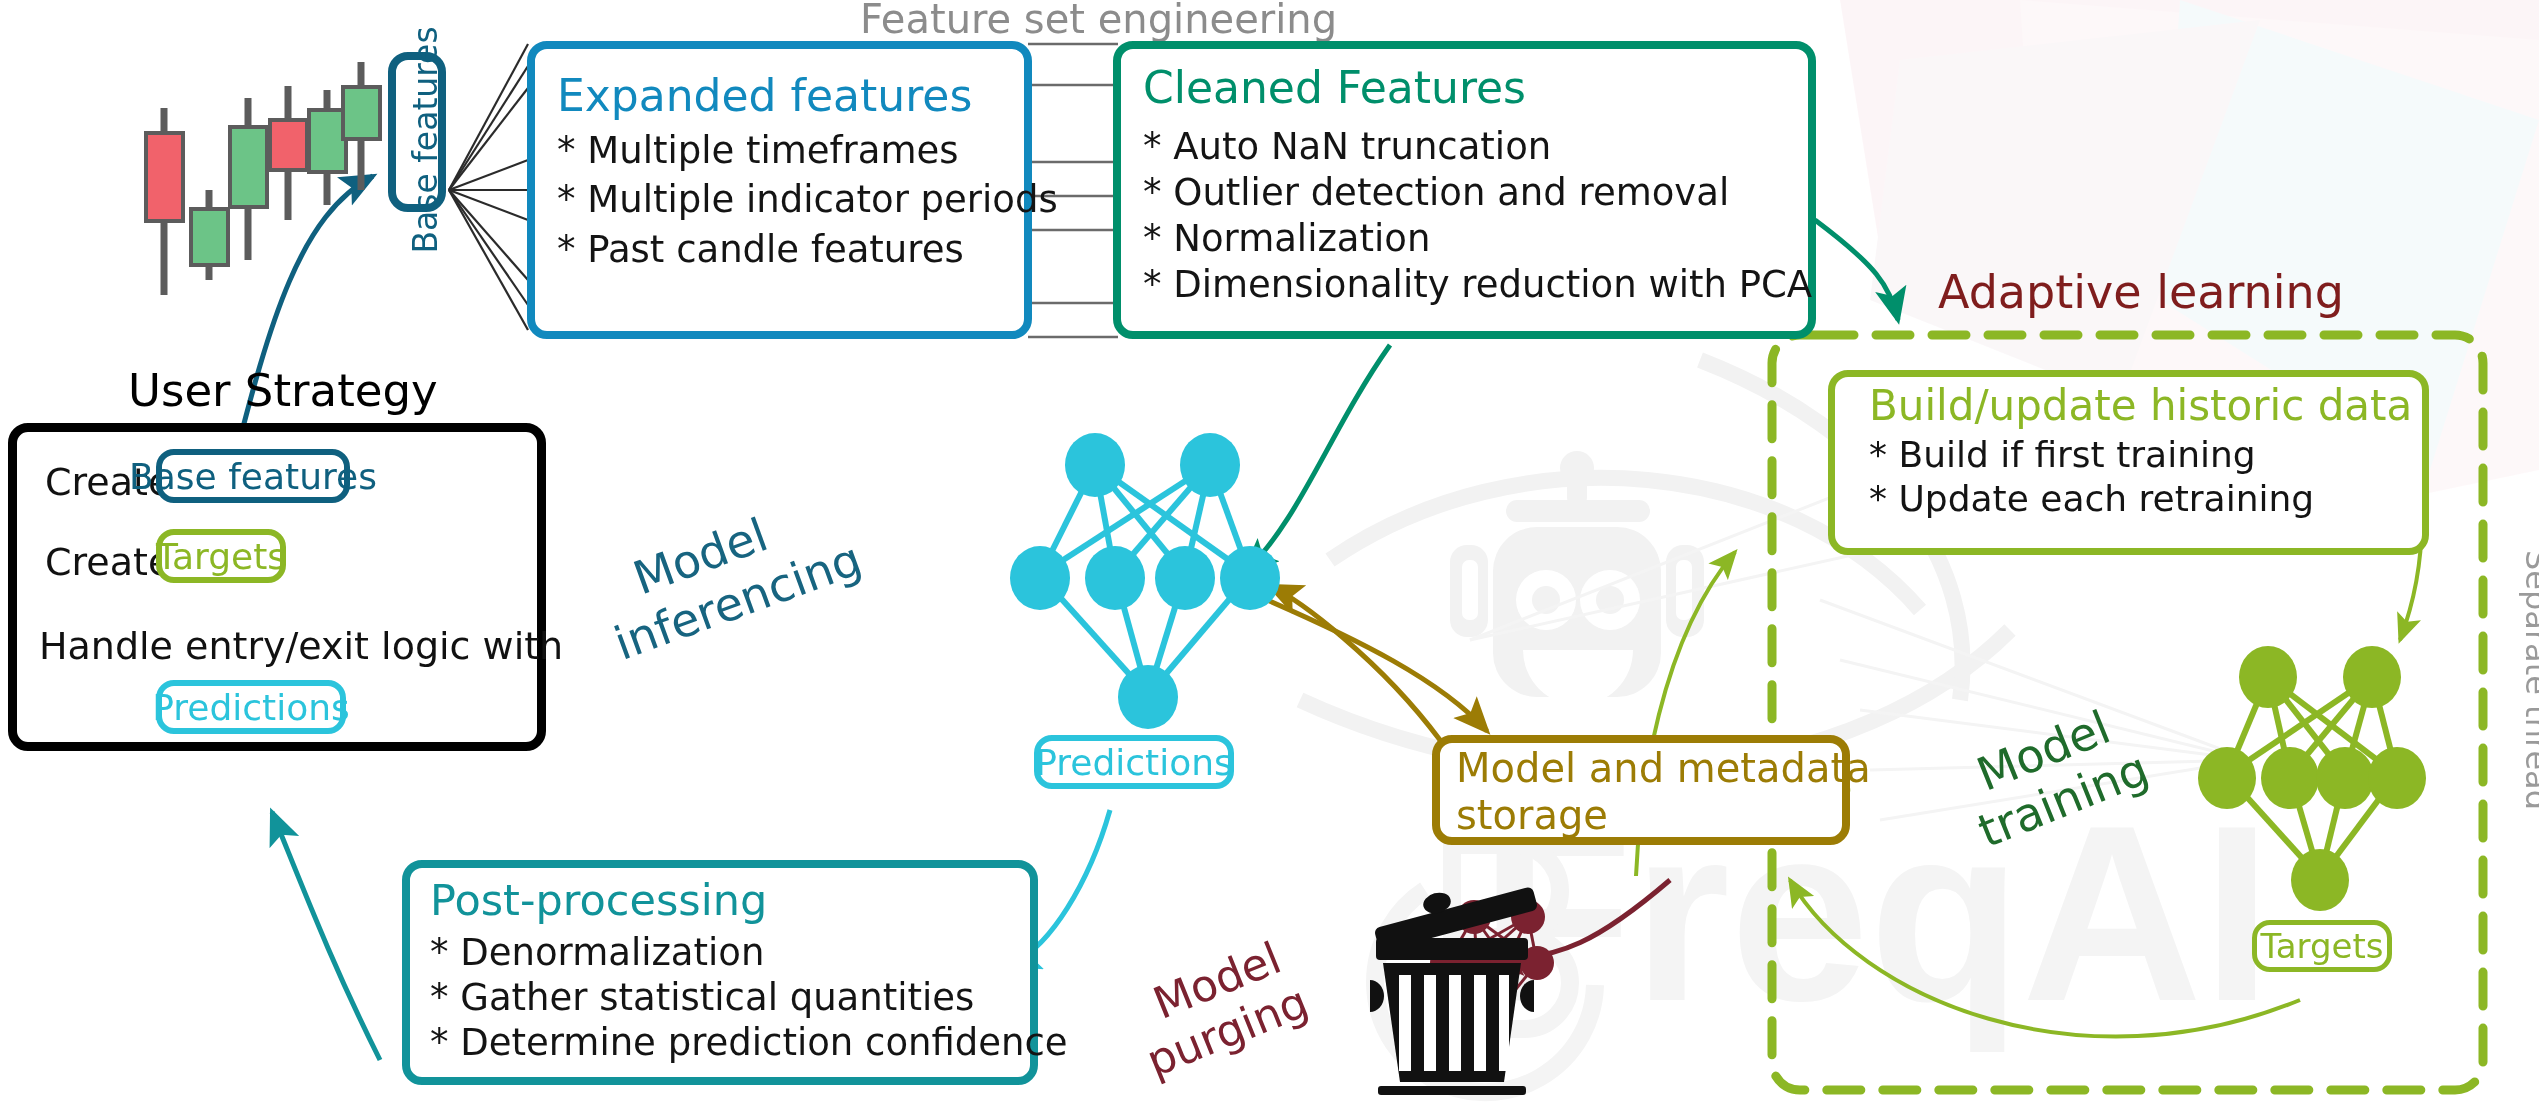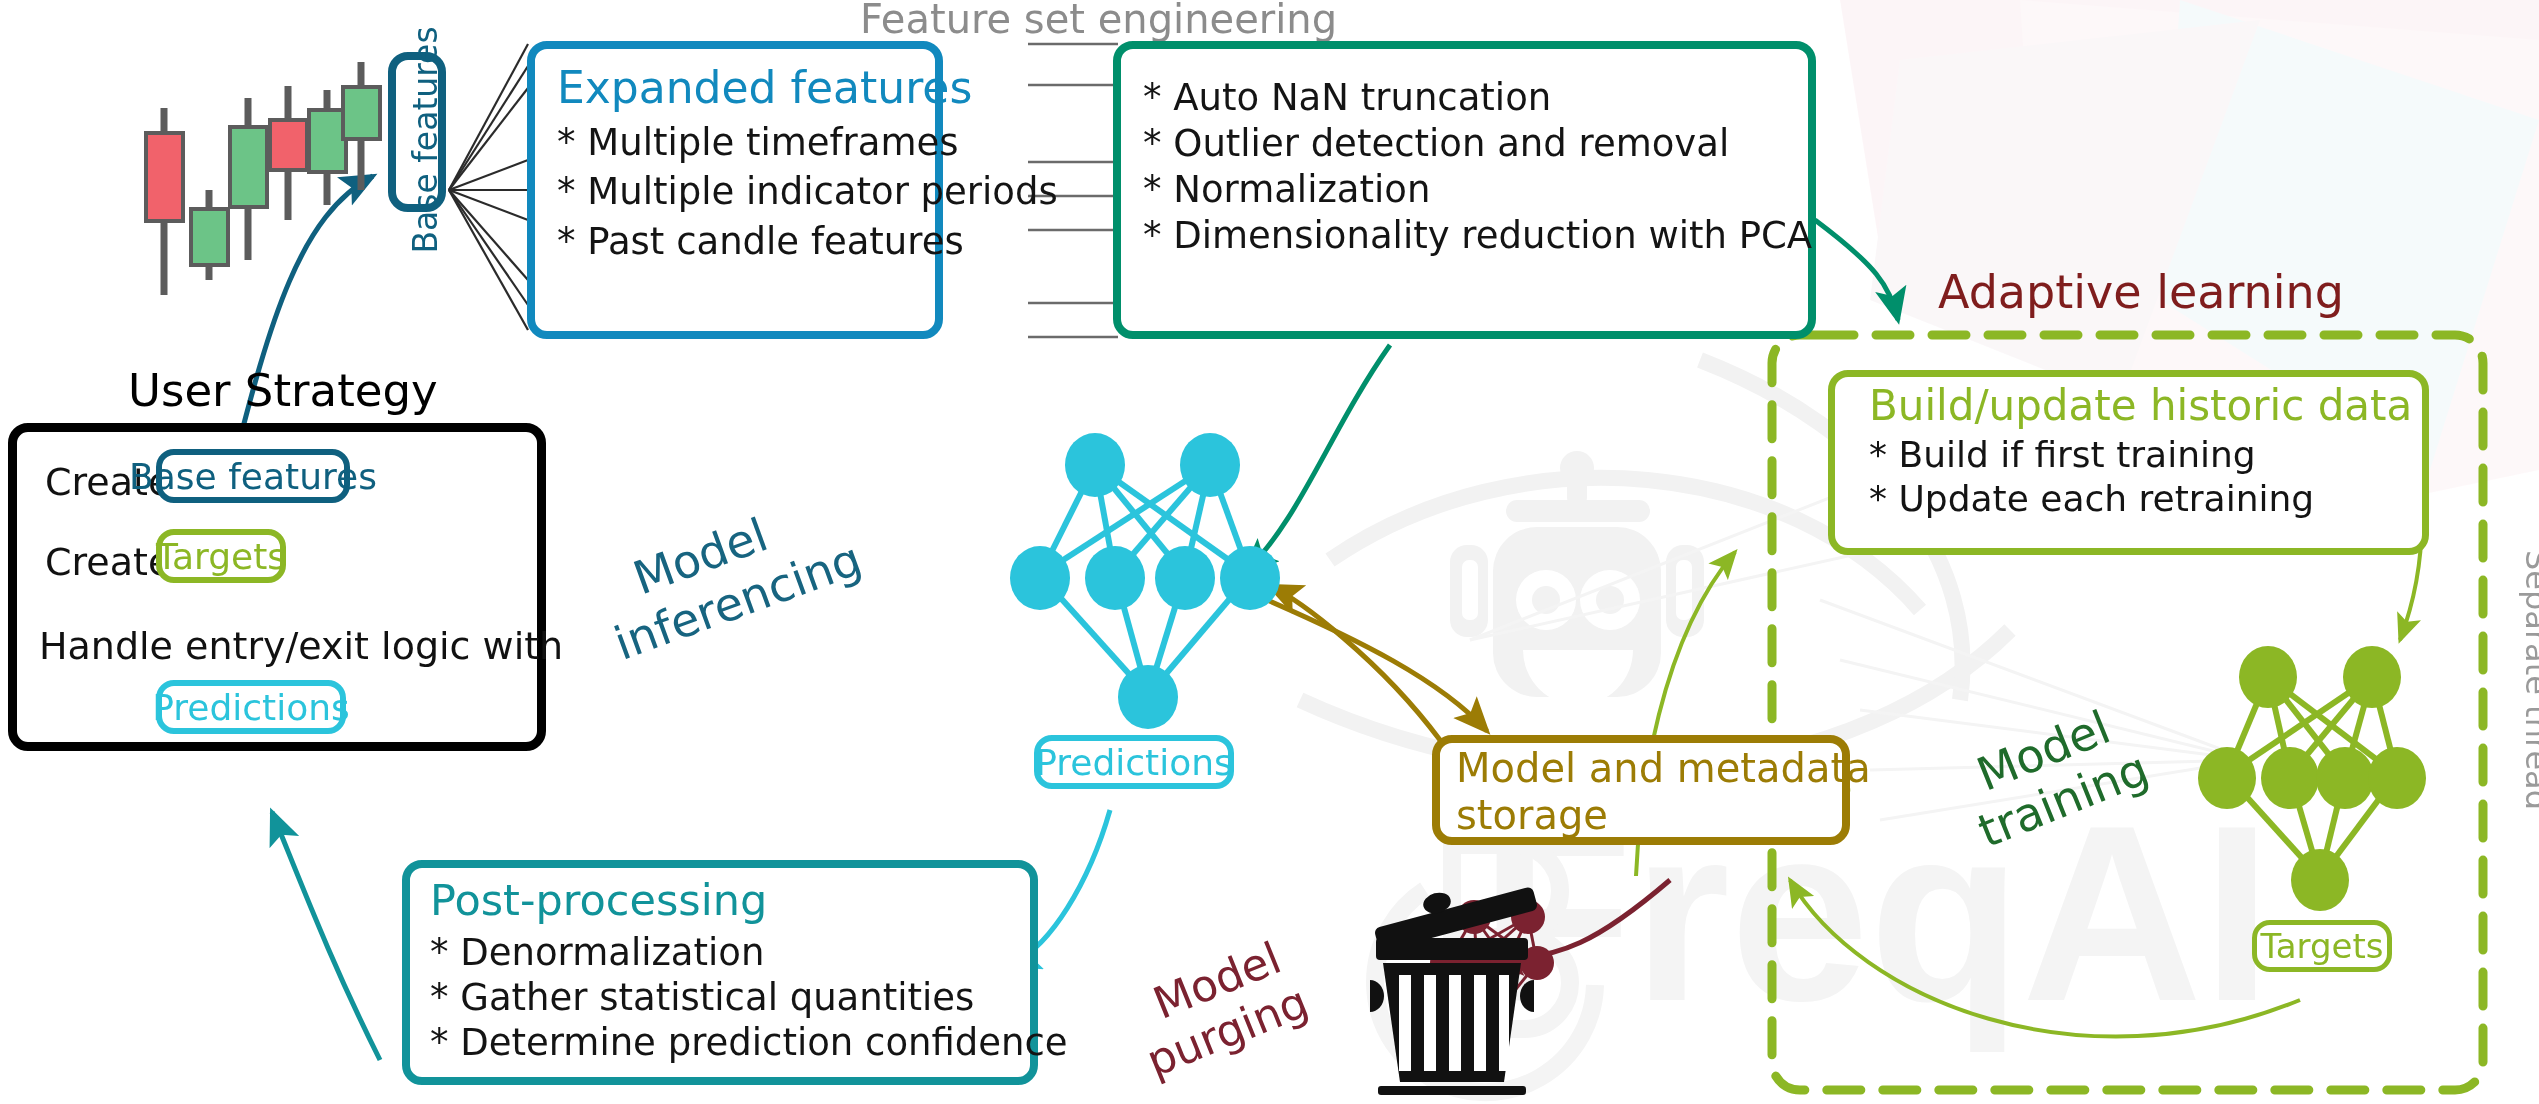--- a/index.html
+++ b/index.html
@@ -383,32 +383,33 @@
 
   <div class="plain" style="left:860px;top:-4px;font-size:40px;color:#8C8C8C;">Feature set engineering</div>
 
   <div class="box rbox" style="left:388px;top:52px;width:58px;height:160px;
        border-width:8px;border-color:#0F607F;">
     <div class="rot" style="position:absolute;left:-51px;top:51px;width:160px;height:58px;
          transform:rotate(-90deg);display:flex;align-items:center;justify-content:center;
          font-size:33px;color:#0F607F;white-space:nowrap;">Base features</div>
   </div>
 
-  <div class="box rbox" style="left:527px;top:41px;width:416px;height:298px;
-       border-width:8px;border-color:#1189BE;padding:14px 22px;">
+  <div class="box rbox" style="left:527px;top:41px;width:505px;height:298px;
+       border-width:8px;border-color:#1189BE;padding:22px 22px;">
     <div class="title" style="color:#1189BE;">Expanded features</div>
     <div class="bullets" style="margin-top:6px;">
       <div>* Multiple timeframes</div>
       <div>* Multiple indicator periods</div>
       <div>* Past candle features</div>
     </div>
   </div>
 
   <div class="box rbox" style="left:1113px;top:41px;width:703px;height:298px;
        border-width:8px;border-color:#008F6B;padding:14px 22px;">
+    <div class="title" style="color:#008F6B;">Cleaned Features</div>
     <div class="bullets" style="margin-top:12px;line-height:1.24;">
       <div>* Auto NaN truncation</div>
       <div>* Outlier detection and removal</div>
       <div>* Normalization</div>
       <div>* Dimensionality reduction with PCA</div>
     </div>
   </div>
 
   <div class="plain" style="left:128px;top:364px;font-size:45px;color:#000;">User Strategy</div>
 

